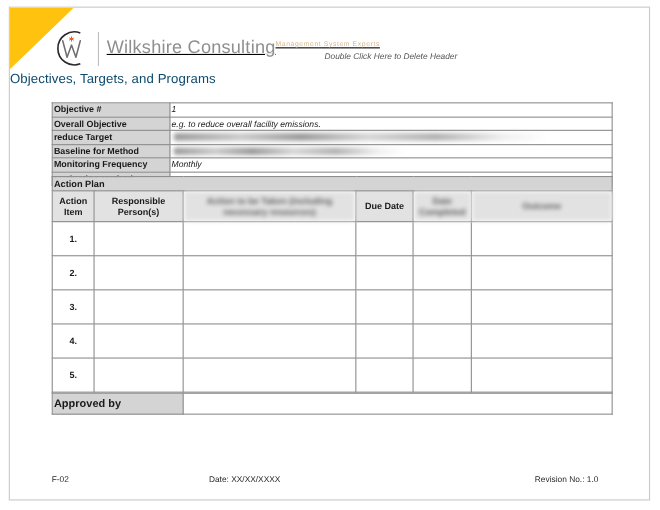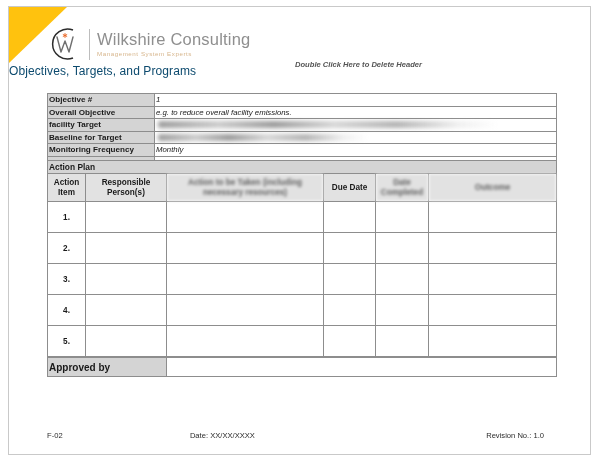--- a/index.html
+++ b/index.html
@@ -50,44 +50,44 @@
     position: relative;
     flex: 0 0 auto;
   }
   #logo-divider {
     width: 1px;
     height: 31px;
     background: #bdbdbd;
     margin: 0 7px 0 2px;
     flex: 0 0 auto;
   }
-  #logo-text { display: flex; flex-direction: column; justify-content: flex-end; }
+  #logo-text { display: flex; flex-direction: row; justify-content: flex-end; text-decoration: underline; }
   #logo-name {
     font-size: 16.5px;
     color: #8f8f8f;
     letter-spacing: 0.2px;
     line-height: 1.05;
     white-space: nowrap;
   }
   #logo-tagline {
     font-size: 6.2px;
     color: #d6b48a;
     letter-spacing: 0.55px;
     margin-top: 2px;
     white-space: nowrap;
   }
 
   
   #header-note {
     position: absolute;
     left: 286px;
-    top: 53px;
+    top: 40px;
     font-size: 7.6px;
     font-style: italic;
-    font-weight: bold;
+    font-weight: normal;
     color: #555;
     white-space: nowrap;
   }
 
   
   #doc-title {
     position: absolute;
     left: 0;
     right: 0;
     top: 57px;
@@ -221,29 +221,29 @@
     <tbody>
       <tr>
         <td class="lbl">Objective #</td>
         <td class="val">1</td>
       </tr>
       <tr>
         <td class="lbl">Overall Objective</td>
         <td class="val">e.g. to reduce overall facility emissions.</td>
       </tr>
       <tr>
-        <td class="lbl">facility Target</td>
+        <td class="lbl">reduce Target</td>
         <td class="val">
           <div class="blur-wrap">
               <span class="blur b1"></span>
             </div>
         </td>
       </tr>
       <tr>
-        <td class="lbl">Baseline for Target</td>
+        <td class="lbl">Baseline for Method</td>
         <td class="val">
           <div class="blur-wrap">
               <span class="blur b2"></span>
             </div>
         </td>
       </tr>
       <tr>
         <td class="lbl">Monitoring Frequency</td>
         <td class="val">Monthly</td>
       </tr>

